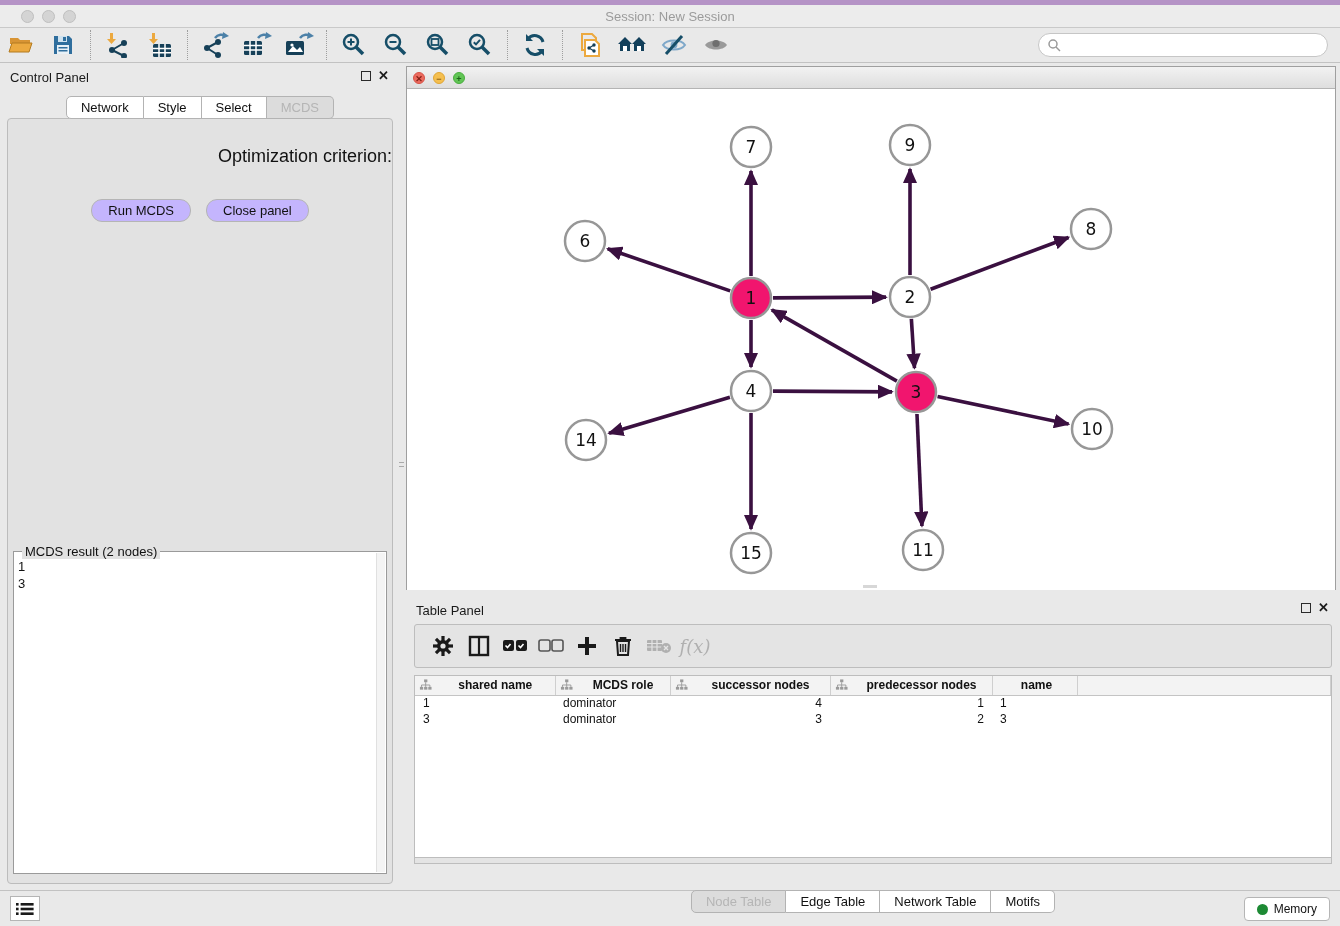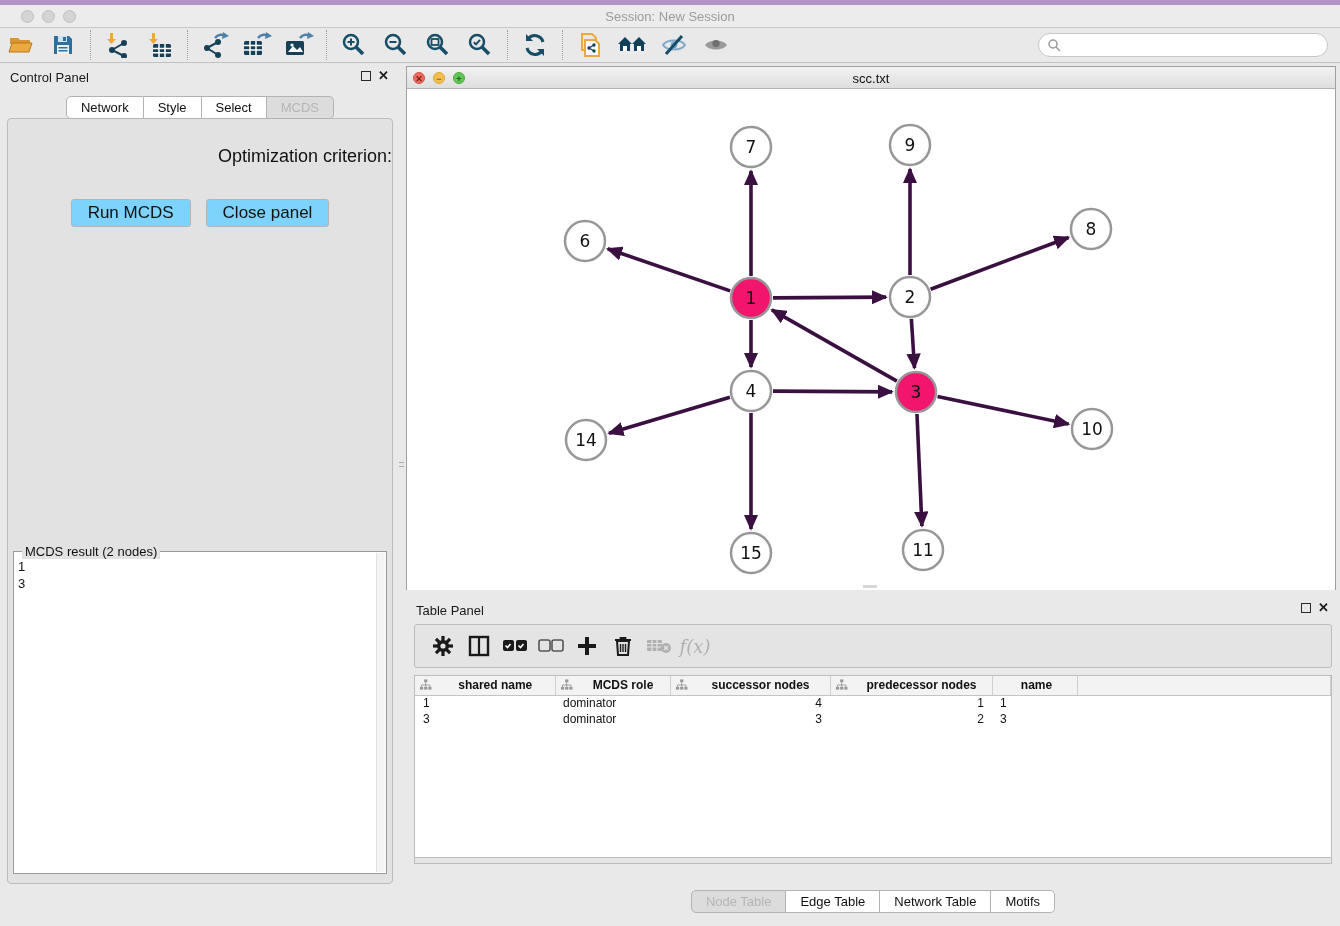--- a/index.html
+++ b/index.html
@@ -32,21 +32,21 @@
   .seg-tab { background:#fff; border:1px solid #b3b3b3; border-left:none; padding:3px 14px; font-size:13px; color:#111; cursor:default; }
   .seg-tab:first-child { border-left:1px solid #b3b3b3; border-radius:5px 0 0 5px; }
   .seg-tab:last-child { border-radius:0 5px 5px 0; }
   .seg-tab.selected { background:#dcdcdc; color:#b5b5b5; }
   .opt-label { position:absolute; left:0; right:0; top:82px; text-align:right; font-size:18px; color:#111; }
   .dropdown { position:absolute; left:38px; right:38px; top:100px; height:23px; background:#fff; border:1px solid #b9b9b9; border-radius:5px; display:flex; align-items:center; padding-left:10px; font-size:13px; color:#111; }
   .dd-arrows { position:absolute; right:4px; top:2px; width:14px; height:18px; display:flex; flex-direction:column; align-items:center; justify-content:center; gap:1px; }
   .dd-up { width:0; height:0; border-left:4px solid transparent; border-right:4px solid transparent; border-bottom:5px solid #7a7a7a; }
   .dd-down { width:0; height:0; border-left:4px solid transparent; border-right:4px solid transparent; border-top:5px solid #7a7a7a; }
   .cp-buttons { position:absolute; left:0; right:0; top:132px; display:flex; justify-content:center; gap:15px; }
-  .btn { background:#7dd3fc; border:1px solid #b5b5b5; border-radius:3px; padding:3px 16px; font-size:17px; color:#111; }
+  .btn { background:#c4b5fd; border:1px solid #b5b5b5; border-radius:11px; padding:3px 16px; font-size:13px; color:#111; }
   .result-group { position:absolute; left:5px; right:5px; top:432px; bottom:9px; border:1px solid #9a9a9a; background:#fff; }
   .result-label { position:absolute; left:8px; top:-8px; background:#e2e2e2; padding:0 3px; font-size:13px; color:#111; }
   .result-lines { position:absolute; left:4px; top:6px; right:14px; bottom:4px; font-size:13px; color:#111; white-space:pre; line-height:17px; }
   .result-scrollbar { position:absolute; right:1px; top:1px; bottom:1px; width:9px; background:#f4f4f4; border-left:1px solid #e0e0e0; }
   .splitter-grip { position:absolute; left:399px; top:455px; width:5px; height:18px; display:flex; flex-direction:column; gap:3px; justify-content:center; }
   .splitter-grip i { display:block; height:1px; background:#aaa; }
 
   
   .net-window { position:absolute; left:406px; top:66px; width:930px; height:524px; background:#fff; border:1px solid #9f9f9f; }
   .net-titlebar { position:relative; height:22px; background:linear-gradient(#f2f2f2,#dedede); border-bottom:1px solid #b4b4b4; }
@@ -268,21 +268,20 @@
   <div class="splitter-grip">
       <i></i>
       <i></i>
     </div>
 
   <div class="net-window">
     <div class="net-titlebar">
       <span class="tl tl-red">✕</span>
       <span class="tl tl-yellow">−</span>
       <span class="tl tl-green">+</span>
-      <span class="net-title">scc.txt</span>
     </div>
     <div class="net-canvas">
       <svg id="graph-svg" width="928" height="501" viewBox="0 0 928 501">
         <defs>
           <marker id="arrowhead" markerWidth="4.5" markerHeight="4" refX="4" refY="2" orient="auto" markerUnits="strokeWidth">
             <path d="M0,0 L4.5,2 L0,4 z" fill="#3a1040"></path>
           </marker>
         </defs>
         <g id="edge-layer">
             <line x1="344" y1="187" x2="344" y2="82" stroke="#3a1040" stroke-width="3.6" marker-end="url(#arrowhead)"></line>
@@ -519,14 +518,32 @@
     </div>
     <div class="tp-bottombar"></div>
     <div class="seg-tabs tp-tabs" id="tp-tabs">
         <div class="seg-tab selected">Node Table</div>
         <div class="seg-tab">Edge Table</div>
         <div class="seg-tab">Network Table</div>
         <div class="seg-tab">Motifs</div>
       </div>
   </div>
 
+  <div class="statusbar">
+    <div class="list-btn">
+      <svg width="18" height="14" viewBox="0 0 18 14">
+          <g fill="#1a1a1a">
+            <rect x="0" y="1" width="2.6" height="2.6"></rect>
+            <rect x="0" y="5.7" width="2.6" height="2.6"></rect>
+            <rect x="0" y="10.4" width="2.6" height="2.6"></rect>
+            <rect x="4.6" y="1" width="13" height="2.6"></rect>
+            <rect x="4.6" y="5.7" width="13" height="2.6"></rect>
+            <rect x="4.6" y="10.4" width="13" height="2.6"></rect>
+          </g>
+        </svg>
+    </div>
+    <div class="memory-btn">
+      <span class="mem-dot"></span>
+      <span>Memory</span>
+    </div>
+  </div>
 
 </div>
 
 </body></html>

